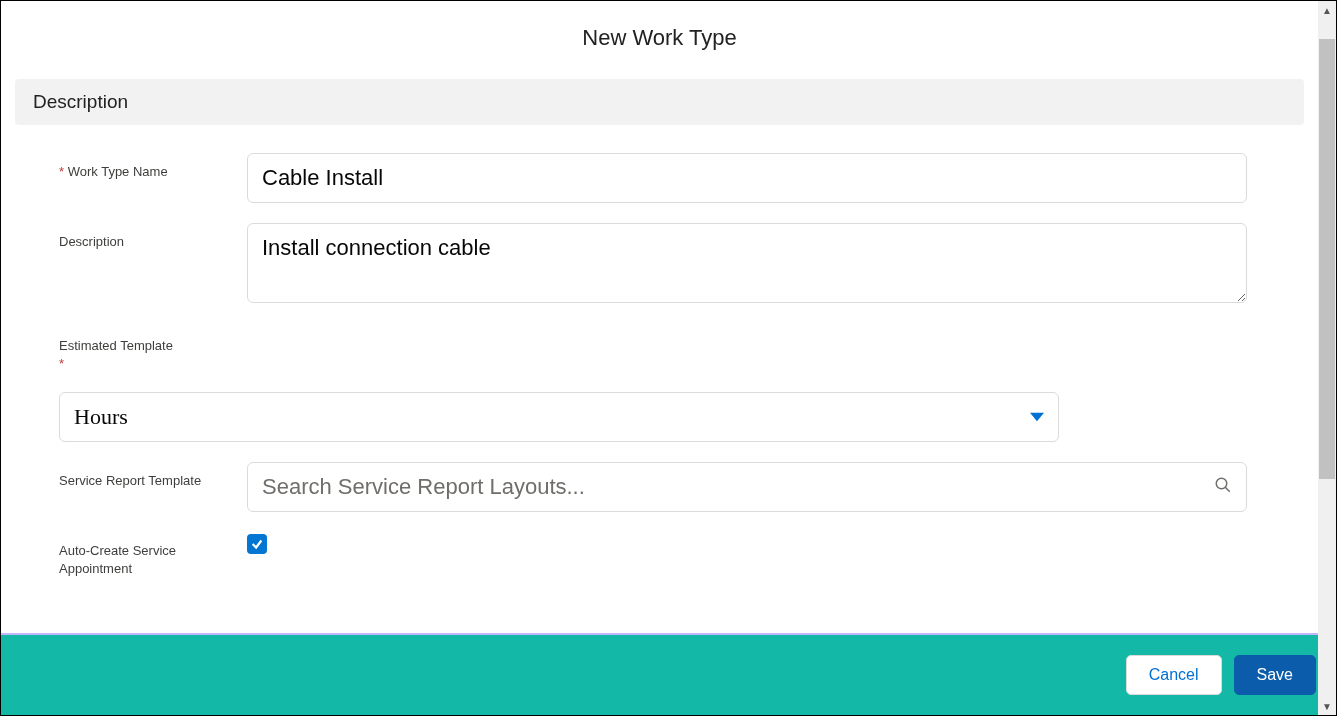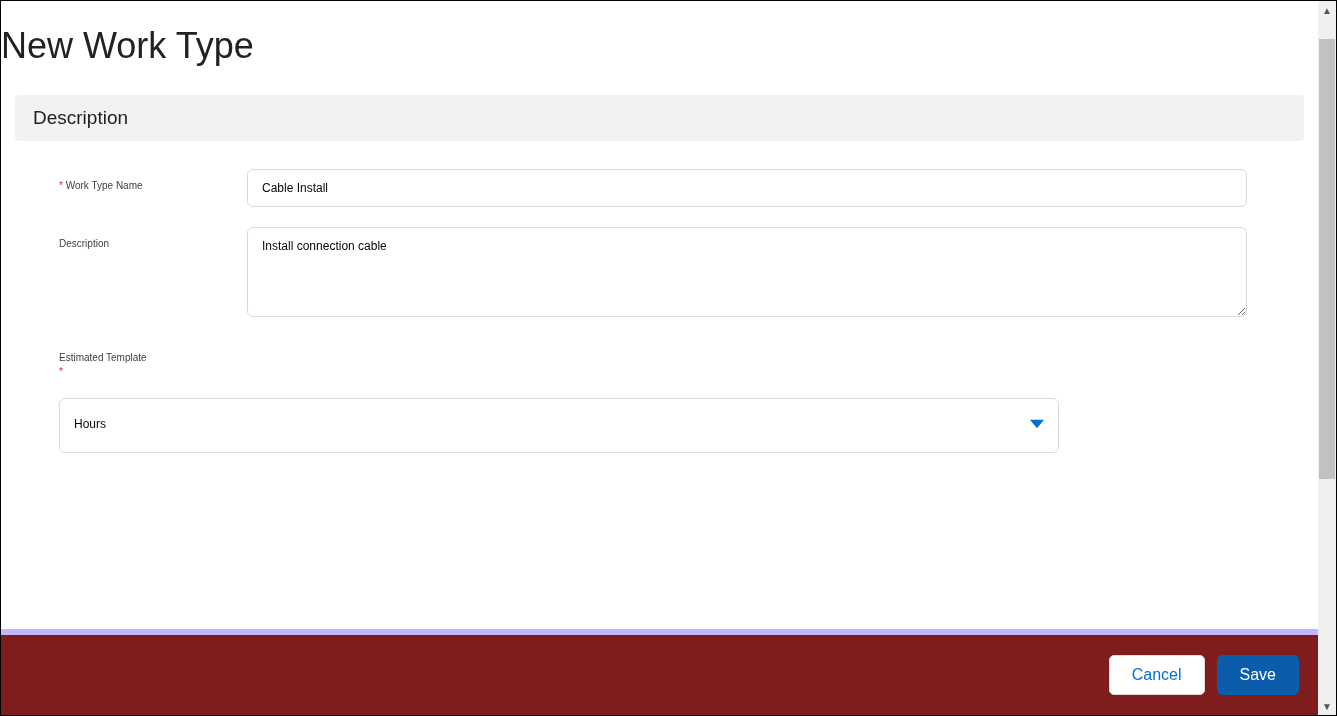--- a/index.html
+++ b/index.html
@@ -53,21 +53,22 @@
     height: 440px;
     background: #c1c1c1;
   }
   .content-area {
     flex: 1;
     overflow: hidden;
     position: relative;
     padding-right: 18px;
   }
   .modal-title {
-    font-size: 36px;
+    text-align: center;
+    font-size: 22px;
     font-weight: 400;
     color: #222;
     margin: 24px 0 28px 0;
   }
   .section-header {
     background: #f3f2f2;
     padding: 12px 18px;
     font-size: 19px;
     color: #222;
     border-radius: 4px;
@@ -75,49 +76,50 @@
   }
   .form-row {
     display: flex;
     align-items: flex-start;
     padding: 10px 16px 10px 58px;
   }
   .form-label {
     width: 188px;
     padding-right: 12px;
     padding-top: 10px;
-    font-size: 10px;
+    font-size: 13px;
     color: #3e3e3c;
     line-height: 1.35;
   }
   .req { color: #c23934; }
   .form-control {
     flex: 1;
     max-width: 1000px;
   }
   .input, .textarea, .select, .lookup {
     width: 100%;
     border: 1px solid #dddbda;
     border-radius: 6px;
-    font-size: 12px;
+    font-size: 22px;
     color: #080707;
     font-family: inherit;
   }
   .input { padding: 11px 14px; }
   .textarea {
     padding: 11px 14px;
     resize: vertical;
-    height: 90px;
+    height: 80px;
   }
   .select {
-    padding: 18px 14px;
+    padding: 11px 14px;
     position: relative;
     display: flex;
     justify-content: space-between;
     cursor: pointer;
+    font-family: Liberation Serif, serif;
   }
   .select .caret svg { width: 14px; height: 14px; fill: #0070d2; }
   .lookup {
     display: flex;
     align-items: center;
     padding: 11px 14px;
     cursor: text;
   }
   .lookup .placeholder { color: #706e6b; flex: 1; }
   .lookup .search-icon svg { width: 18px; height: 18px; fill: #706e6b; stroke: #706e6b; }
@@ -126,26 +128,26 @@
     background: #0176d3;
     border-radius: 4px;
     display: flex;
     align-items: center;
     justify-content: center;
     cursor: pointer;
     margin-top: 2px;
   }
   .checkbox svg { width: 14px; height: 14px; stroke: #fff; stroke-width: 2.5; fill: none; }
   .footer {
-    border-top: 6px solid #c4b5fd;
-    padding: 20px 37px;
+    border-top: 2px solid #c4b5fd;
+    padding: 20px 20px;
     display: flex;
     justify-content: flex-end;
     gap: 12px;
-    background: #7f1d1d;
+    background: #14b8a6;
   }
   .btn {
     padding: 10px 22px;
     border-radius: 5px;
     font-size: 16px;
     cursor: pointer;
     border: 1px solid #dddbda;
     background: #fff;
     color: #0070d2;
   }
@@ -199,21 +201,49 @@
           <span>Hours</span>
           <span class="caret">
             <svg viewBox="0 0 10 6">
                 <path d="M0 0 L5 6 L10 0 Z"></path>
               </svg>
           </span>
         </div>
       </div>
     </div>
 
-
+    <div class="form-row">
+      <div class="form-label">
+        <span>Service Report Template</span>
+      </div>
+      <div class="form-control">
+        <div class="lookup">
+          <span class="placeholder">Search Service Report Layouts...</span>
+          <span class="search-icon">
+            <svg viewBox="0 0 24 24">
+                <circle cx="10" cy="10" r="7" fill="none" stroke-width="2"></circle>
+                <line x1="15" y1="15" x2="21" y2="21" stroke-width="2"></line>
+              </svg>
+          </span>
+        </div>
+      </div>
+    </div>
+
+    <div class="form-row">
+      <div class="form-label">
+        <span>Auto-Create Service Appointment</span>
+      </div>
+      <div class="form-control">
+        <div class="checkbox">
+          <svg viewBox="0 0 16 16">
+              <polyline points="3,8 7,12 13,4"></polyline>
+            </svg>
+        </div>
+      </div>
+    </div>
 
   </div>
 
   <div class="native-scroll">
     <div class="arrow">▲</div>
     <div class="track">
       <div class="thumb"></div>
     </div>
     <div class="arrow">▼</div>
   </div>

